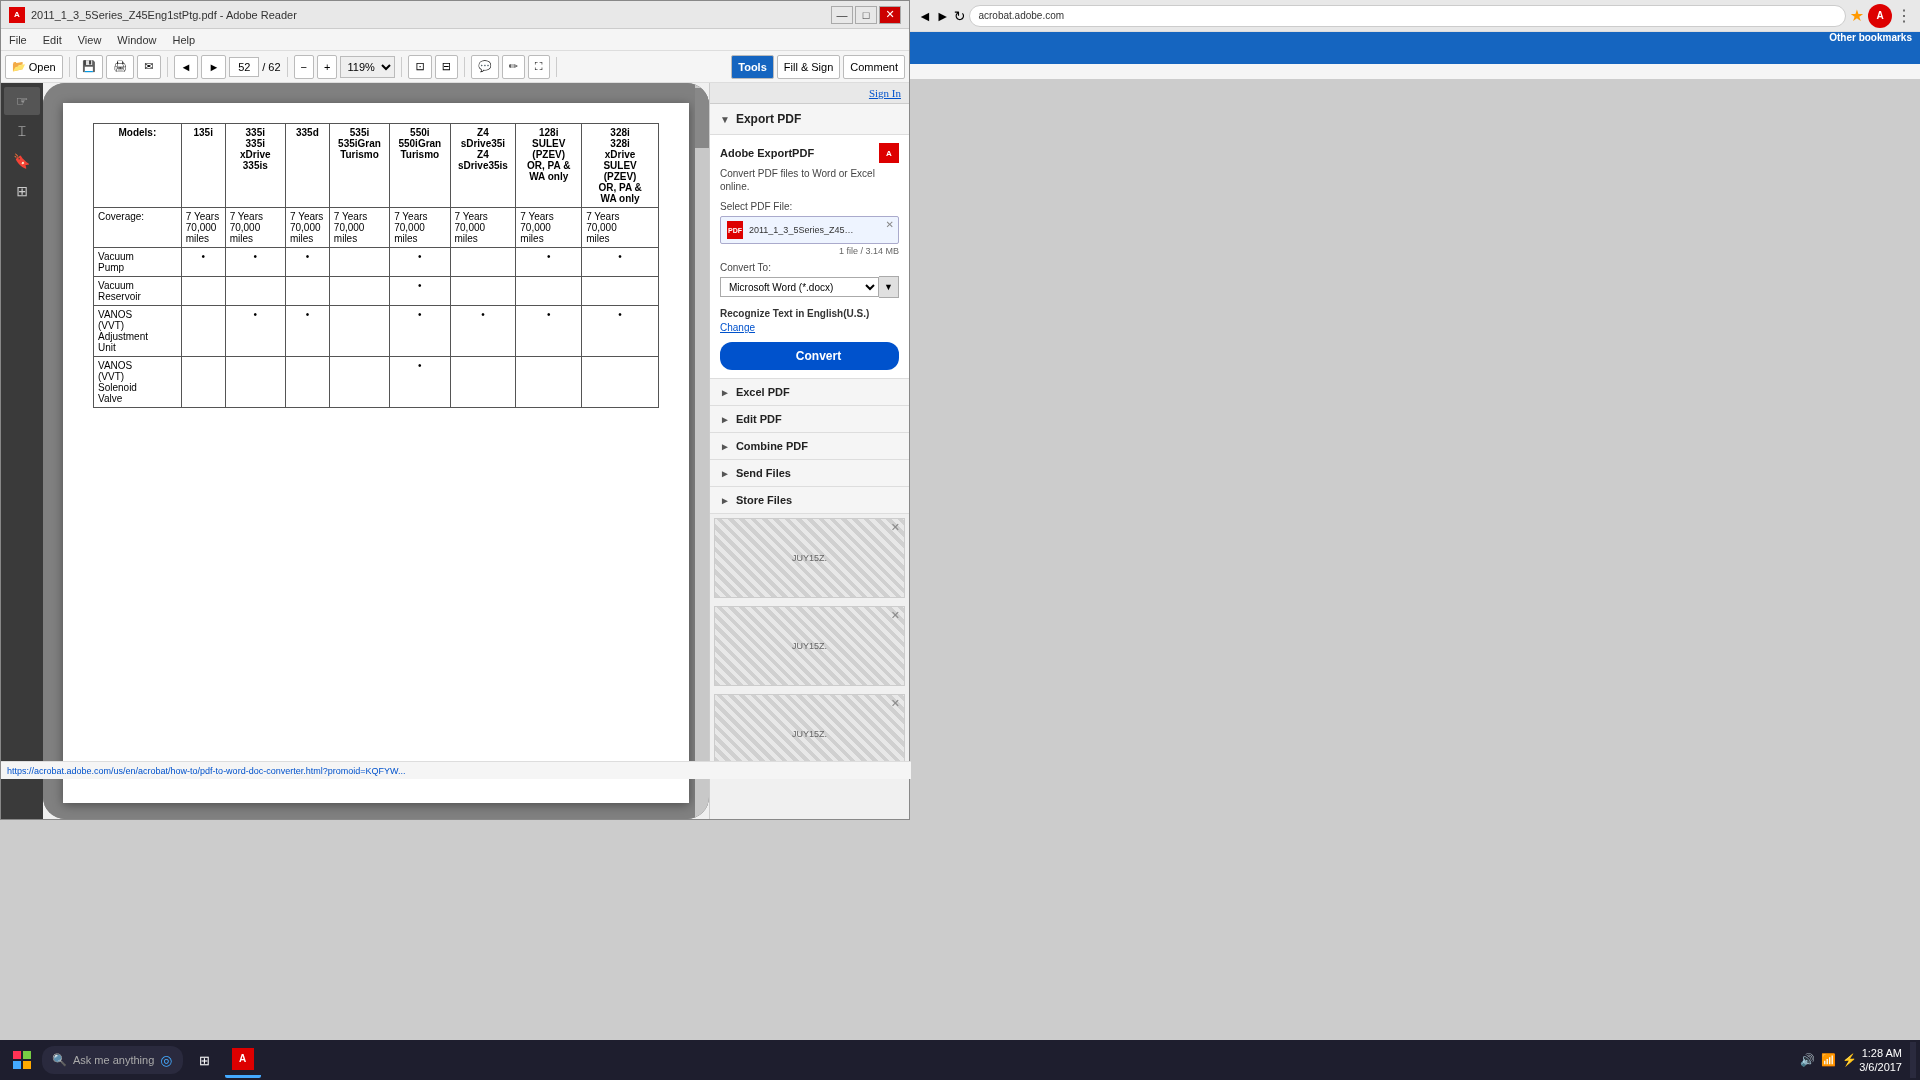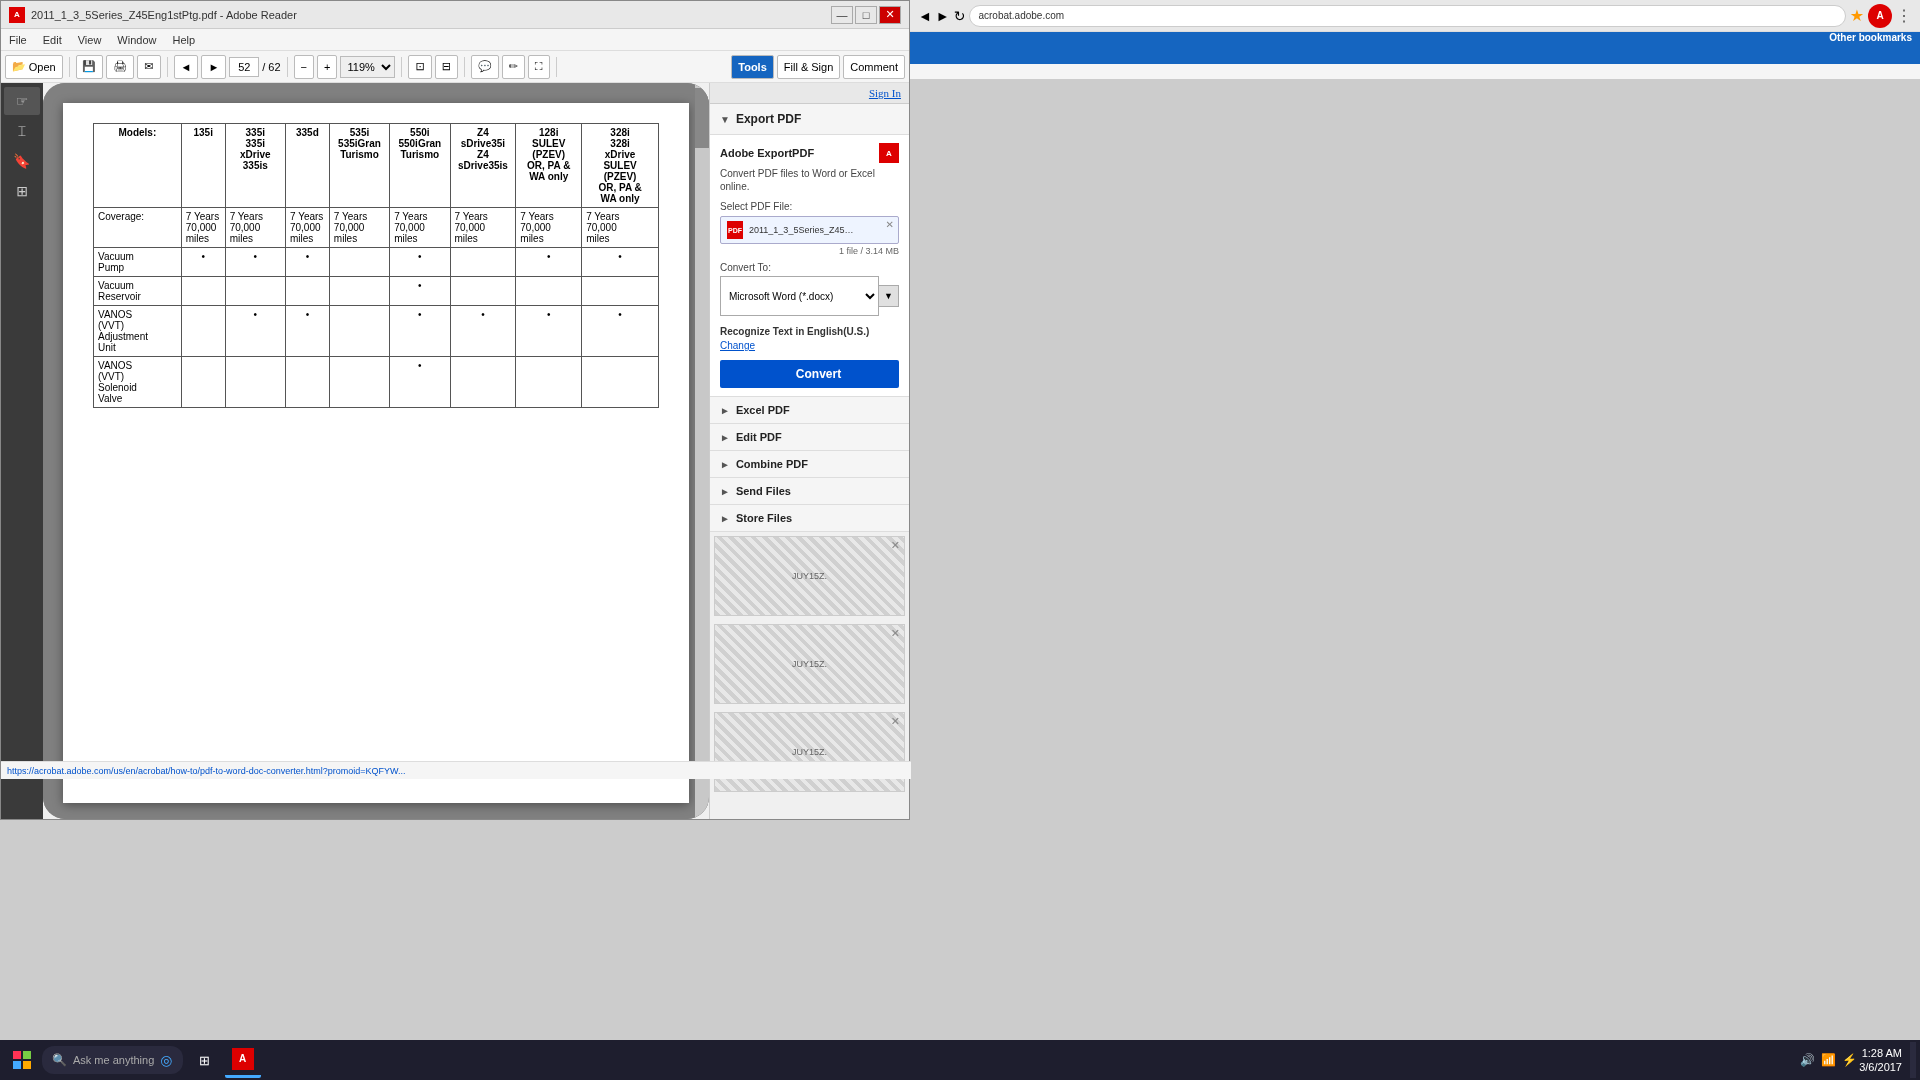--- a/index.html
+++ b/index.html
@@ -341,21 +341,21 @@
       color: #444;
       margin-bottom: 3px;
     }
     .convert-select-wrapper {
       display: flex;
       align-items: center;
       margin-bottom: 8px;
     }
     .convert-select {
       flex: 1;
-      height: 40px;
+      height: 20px;
       font-size: 10px;
       border: 1px solid #aaa;
       padding: 0 4px;
       background: white;
     }
     .select-arrow {
       width: 20px;
       height: 22px;
       background: #e0e0e0;
       border: 1px solid #aaa;
@@ -381,21 +381,21 @@
       text-decoration: underline;
     }
     .convert-btn {
       width: 100%;
       height: 28px;
       background: #0052cc;
       color: white;
       border: none;
       font-size: 12px;
       cursor: pointer;
-      border-radius: 2px;
+      border-radius: 12px;
       font-weight: bold;
       padding-left: 18px;
     }
 
     
     .other-panel-item {
       display: flex;
       align-items: center;
       padding: 7px 10px;
       border-bottom: 1px solid #ddd;

